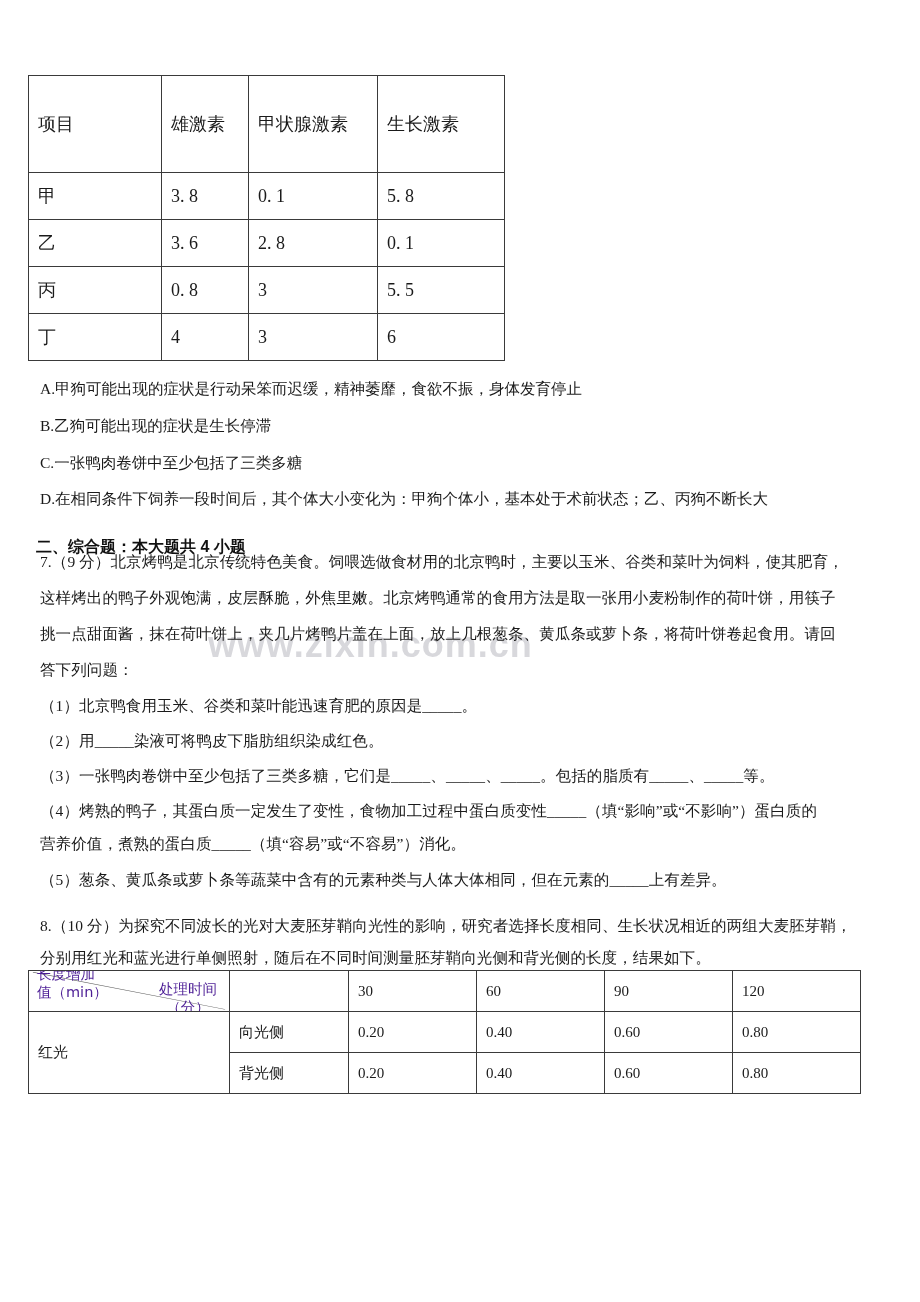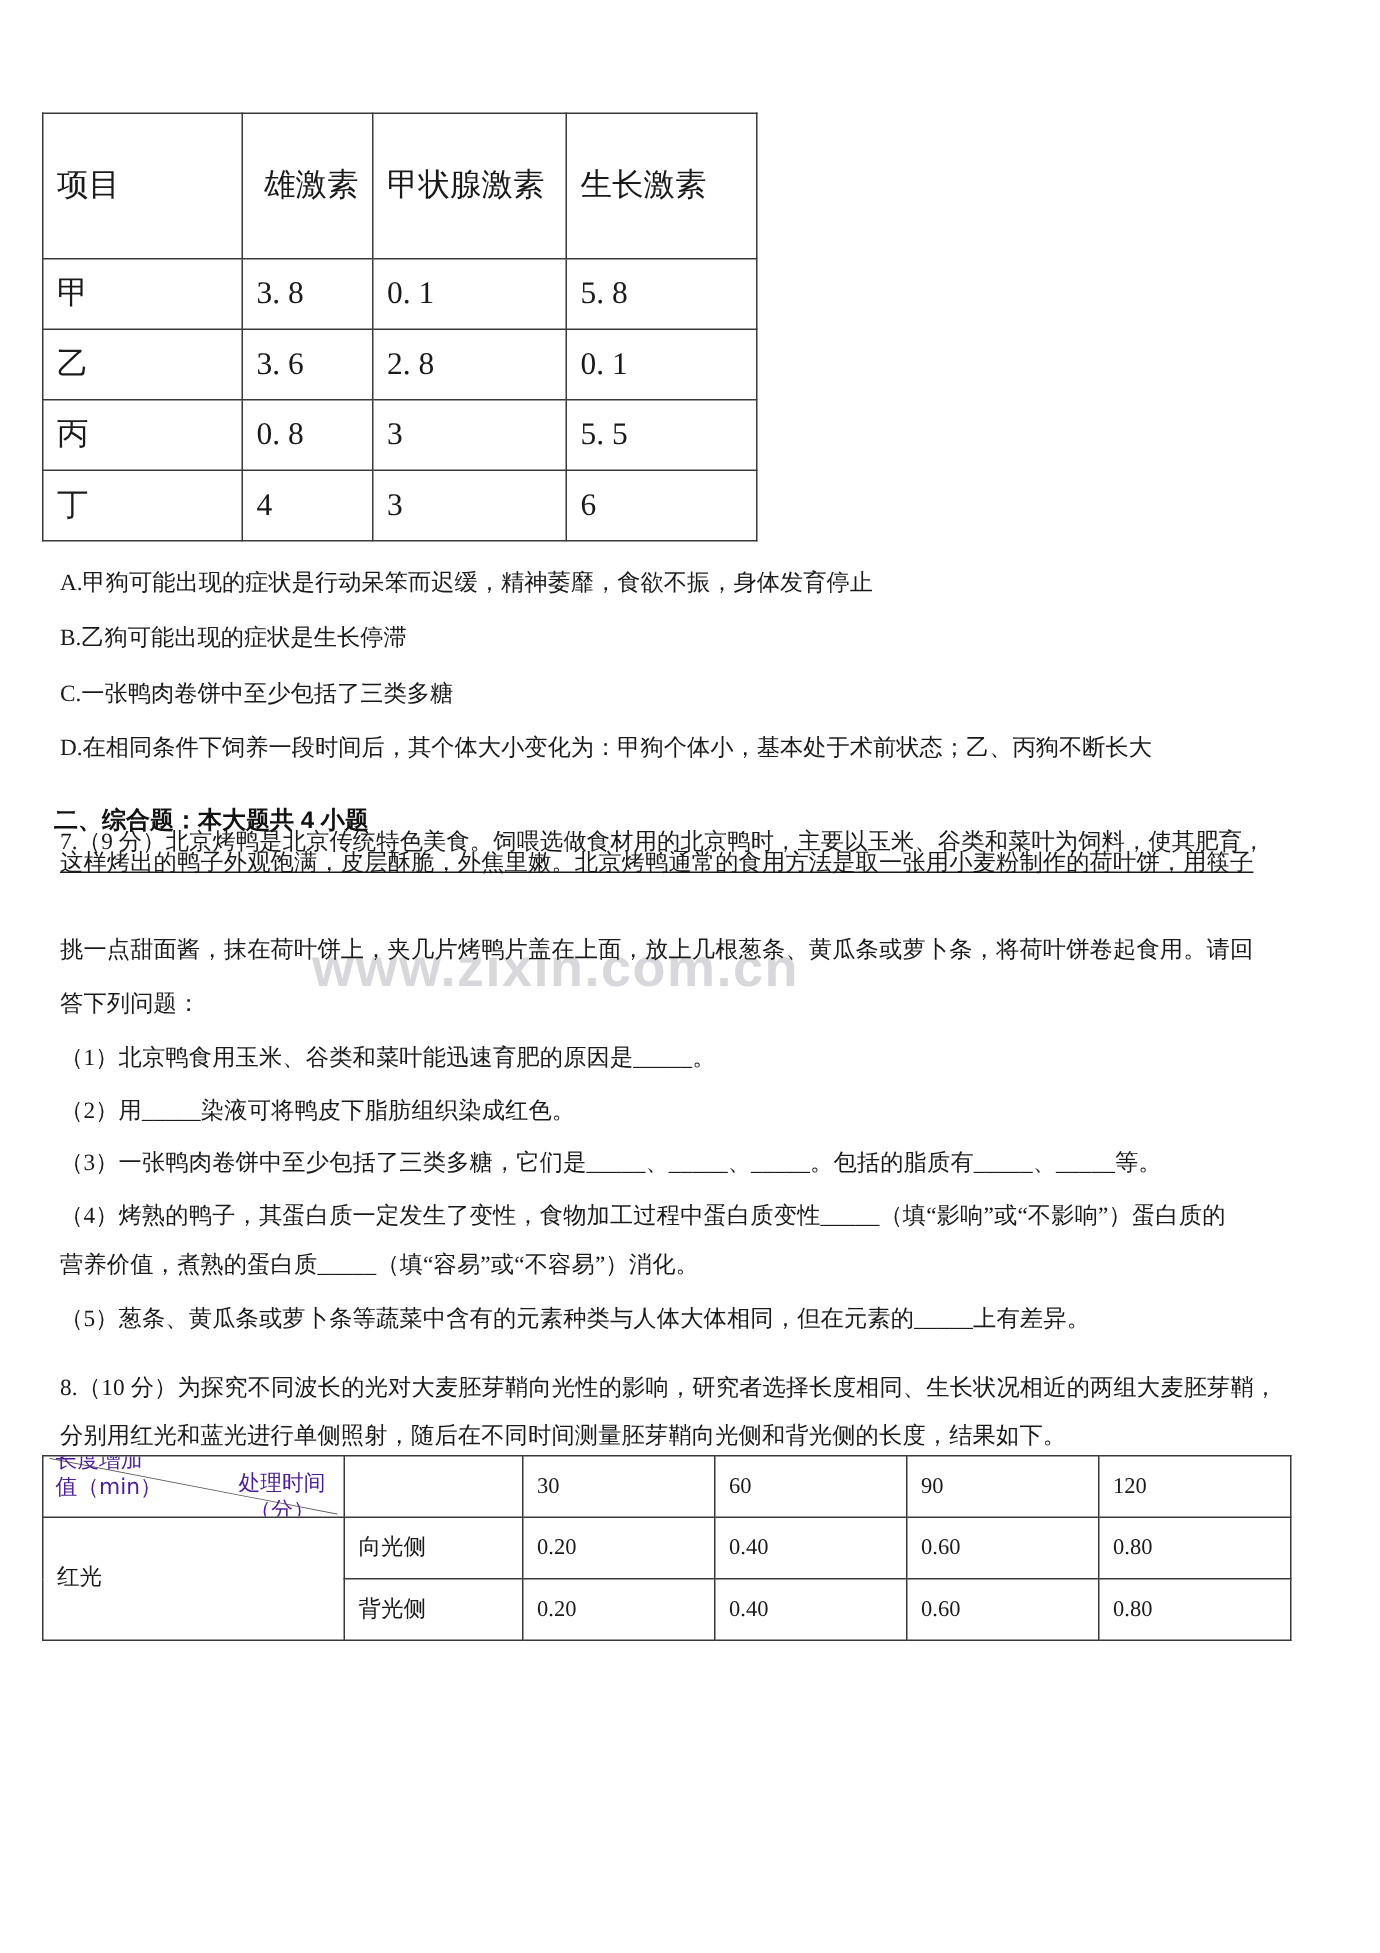--- a/index.html
+++ b/index.html
@@ -44,21 +44,21 @@
   
   table.doc-table {
     border-collapse: collapse;
     position: absolute;
     table-layout: fixed;
   }
   table.doc-table td {
     border: 1px solid #3a3a3a;
     vertical-align: middle;
     padding: 0 9px;
-    font-size: 21px;
+    font-size: 18px;
     line-height: 1.5;
     color: #1a1a1a;
   }
 
   
   #table-hormones {
     left: 28px;
     top: 75px;
     width: 400px;
   }
@@ -66,21 +66,21 @@
     height: 46px;
   }
   #table-hormones tr.header-row td {
     height: 96px;
   }
   #table-hormones td.col-item   { width: 114px; }
   #table-hormones td.col-andro  { width: 68px;  }
   #table-hormones td.col-thy    { width: 110px; }
   #table-hormones td.col-gh     { width: 108px; }
 
-  .wrapcell { word-break: break-all; line-height: 1.95; text-align: right; }
+  .wrapcell { word-break: break-all; line-height: 1.95; }
 
   
   .ptext {
     position: absolute;
     font-size: 15.5px;
     line-height: 1.5;
     color: #1a1a1a;
     white-space: nowrap;
     z-index: 2;
   }
@@ -199,21 +199,21 @@
   </table>
 
   <div class="ptext opt" style="top:377px;">A.甲狗可能出现的症状是行动呆笨而迟缓，精神萎靡，食欲不振，身体发育停止</div>
   <div class="ptext opt" style="top:414px;">B.乙狗可能出现的症状是生长停滞</div>
   <div class="ptext opt" style="top:451px;">C.一张鸭肉卷饼中至少包括了三类多糖</div>
   <div class="ptext opt" style="top:487px;">D.在相同条件下饲养一段时间后，其个体大小变化为：甲狗个体小，基本处于术前状态；乙、丙狗不断长大</div>
 
   <div class="heading" style="top:518px;">二、综合题：本大题共 4 小题</div>
 
   <div class="ptext para" style="top:550px;">7.（9 分）北京烤鸭是北京传统特色美食。饲喂选做食材用的北京鸭时，主要以玉米、谷类和菜叶为饲料，使其肥育，</div>
-  <div class="ptext para" style="top:564px;text-decoration:underline;">这样烤出的鸭子外观饱满，皮层酥脆，外焦里嫩。北京烤鸭通常的食用方法是取一张用小麦粉制作的荷叶饼，用筷子</div>
+  <div class="ptext para" style="top:586px;">这样烤出的鸭子外观饱满，皮层酥脆，外焦里嫩。北京烤鸭通常的食用方法是取一张用小麦粉制作的荷叶饼，用筷子</div>
   <div class="ptext para" style="top:622px;">挑一点甜面酱，抹在荷叶饼上，夹几片烤鸭片盖在上面，放上几根葱条、黄瓜条或萝卜条，将荷叶饼卷起食用。请回</div>
   <div class="ptext para" style="top:658px;">答下列问题：</div>
 
   <div class="ptext para" style="top:694px;">（1）北京鸭食用玉米、谷类和菜叶能迅速育肥的原因是_____。</div>
   <div class="ptext para" style="top:729px;">（2）用_____染液可将鸭皮下脂肪组织染成红色。</div>
   <div class="ptext para" style="top:764px;">（3）一张鸭肉卷饼中至少包括了三类多糖，它们是_____、_____、_____。包括的脂质有_____、_____等。</div>
   <div class="ptext para" style="top:799px;">（4）烤熟的鸭子，其蛋白质一定发生了变性，食物加工过程中蛋白质变性_____（填“影响”或“不影响”）蛋白质的</div>
   <div class="ptext para" style="top:832px;">营养价值，煮熟的蛋白质_____（填“容易”或“不容易”）消化。</div>
   <div class="ptext para" style="top:868px;">（5）葱条、黄瓜条或萝卜条等蔬菜中含有的元素种类与人体大体相同，但在元素的_____上有差异。</div>
 

